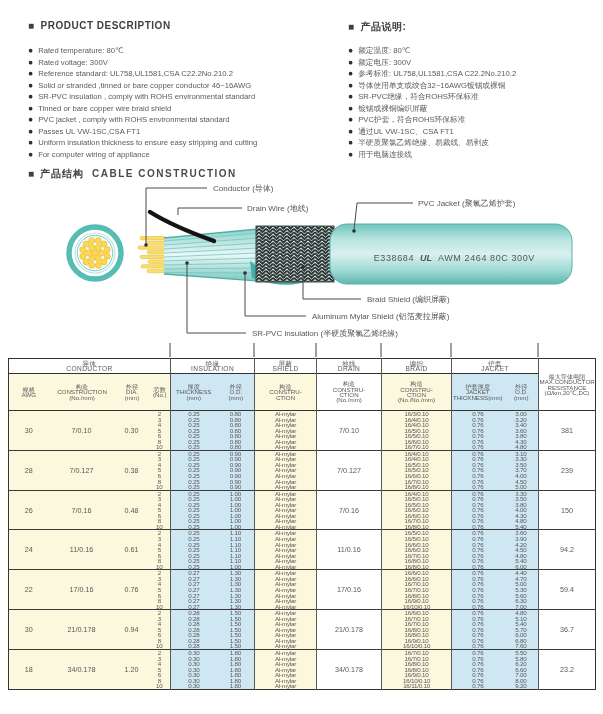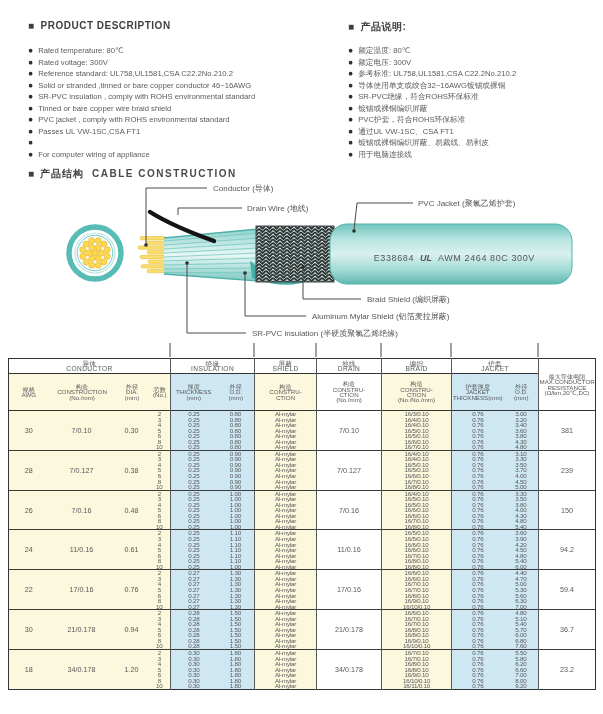--- a/index.html
+++ b/index.html
@@ -75,20 +75,21 @@
     <li>
       <span class="dot">●</span>
       <span>PVC jacket , comply with ROHS environmental standard</span>
     </li>
     <li>
       <span class="dot">●</span>
       <span>Passes UL VW-1SC,CSA FT1</span>
     </li>
     <li>
       <span class="dot">●</span>
+      <span>Uniform insulation thickness to ensure easy stripping and cutting</span>
     </li>
     <li>
       <span class="dot">●</span>
       <span>For computer wiring of appliance</span>
     </li>
   </ul>
 
 <div class="sec-title" id="desc-cn-title">
   <span class="marker">■</span><span>产品说明:</span>
 </div>
@@ -120,21 +121,21 @@
     <li>
       <span class="dot">●</span>
       <span>PVC护套，符合ROHS环保标准</span>
     </li>
     <li>
       <span class="dot">●</span>
       <span>通过UL VW-1SC、CSA FT1</span>
     </li>
     <li>
       <span class="dot">●</span>
-      <span>镀锡或裸铜编织屏蔽、易裁线、易剥皮</span>
+      <span>半硬质聚氯乙烯绝缘、易裁线、易剥皮</span>
     </li>
     <li>
       <span class="dot">●</span>
       <span>用于电脑连接线</span>
     </li>
   </ul>
 
 <div class="cons-title">
   <span class="marker">■</span><span class="cn">产品结构</span><span class="en">CABLE  CONSTRUCTION</span>
 </div>

